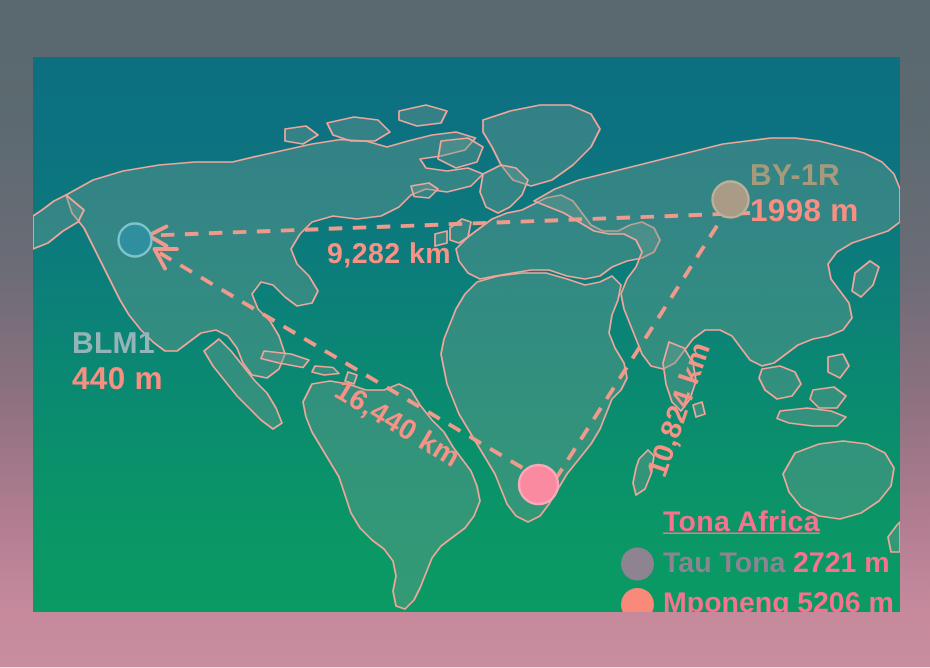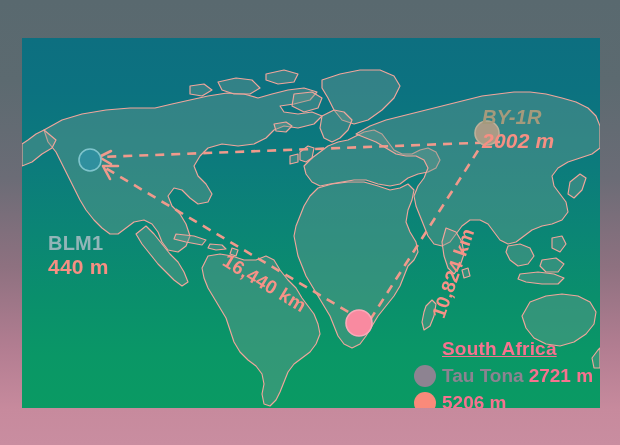--- a/index.html
+++ b/index.html
@@ -59,22 +59,22 @@
 
   .site-label {
     position: absolute;
     font-weight: bold;
     letter-spacing: 0.2px;
     white-space: nowrap;
   }
   .site-name { font-size: 20px; }
   .site-depth { font-size: 21px; color: #f78f83; }
 
-  #label-blm1 { left: 26px; top: 194px; }
-  #label-by1r { left: 460px; top: 68px; font-style: italic; }
+  #label-blm1 { left: 26px; top: 180px; }
+  #label-by1r { left: 478px; top: 68px; }
   #blm1-name { color: #93b5b8; }
   #by1r-name { color: #a59a7c; }
 
   .dist-label {
     position: absolute;
     color: #f79287;
     font-size: 19px;
     font-weight: bold;
     white-space: nowrap;
     letter-spacing: 0.3px;
@@ -216,36 +216,38 @@
       <circle cx="337" cy="285" r="13" fill="#f98aa0" stroke="#fba9b9" stroke-width="1.6"></circle>
     </svg>
 
     <div class="site-label" id="label-blm1">
       <div class="site-name" id="blm1-name">BLM1</div>
       <div class="site-depth">440 m</div>
     </div>
 
     <div class="site-label" id="label-by1r">
       <div class="site-name" id="by1r-name">BY-1R</div>
-      <div class="site-depth">2002 m</div>
+      <div class="site-depth">1998 m</div>
     </div>
 
+    <div class="dist-label" id="dist-a">9,282 km</div>
     <div class="dist-label" id="dist-b">16,440 km</div>
     <div class="dist-label" id="dist-c">10,824 km</div>
 
     <div id="legend">
-      <div id="legend-title">South Africa</div>
+      <div id="legend-title">Tona Africa</div>
 
       <div class="legend-row">
         <span class="legend-dot" style="background:#8d8391"></span>
         <span class="legend-text legend-name" style="color:#8d8391">Tau Tona</span>
         <span class="legend-text legend-depth">2721 m</span>
       </div>
 
       <div class="legend-row">
         <span class="legend-dot" style="background:#f98a7a"></span>
+        <span class="legend-text legend-name" style="color:#f7728f">Mponeng</span>
         <span class="legend-text legend-depth">5206 m</span>
       </div>
 
     </div>
 
   </div>
 </div>
 
 </body></html>

